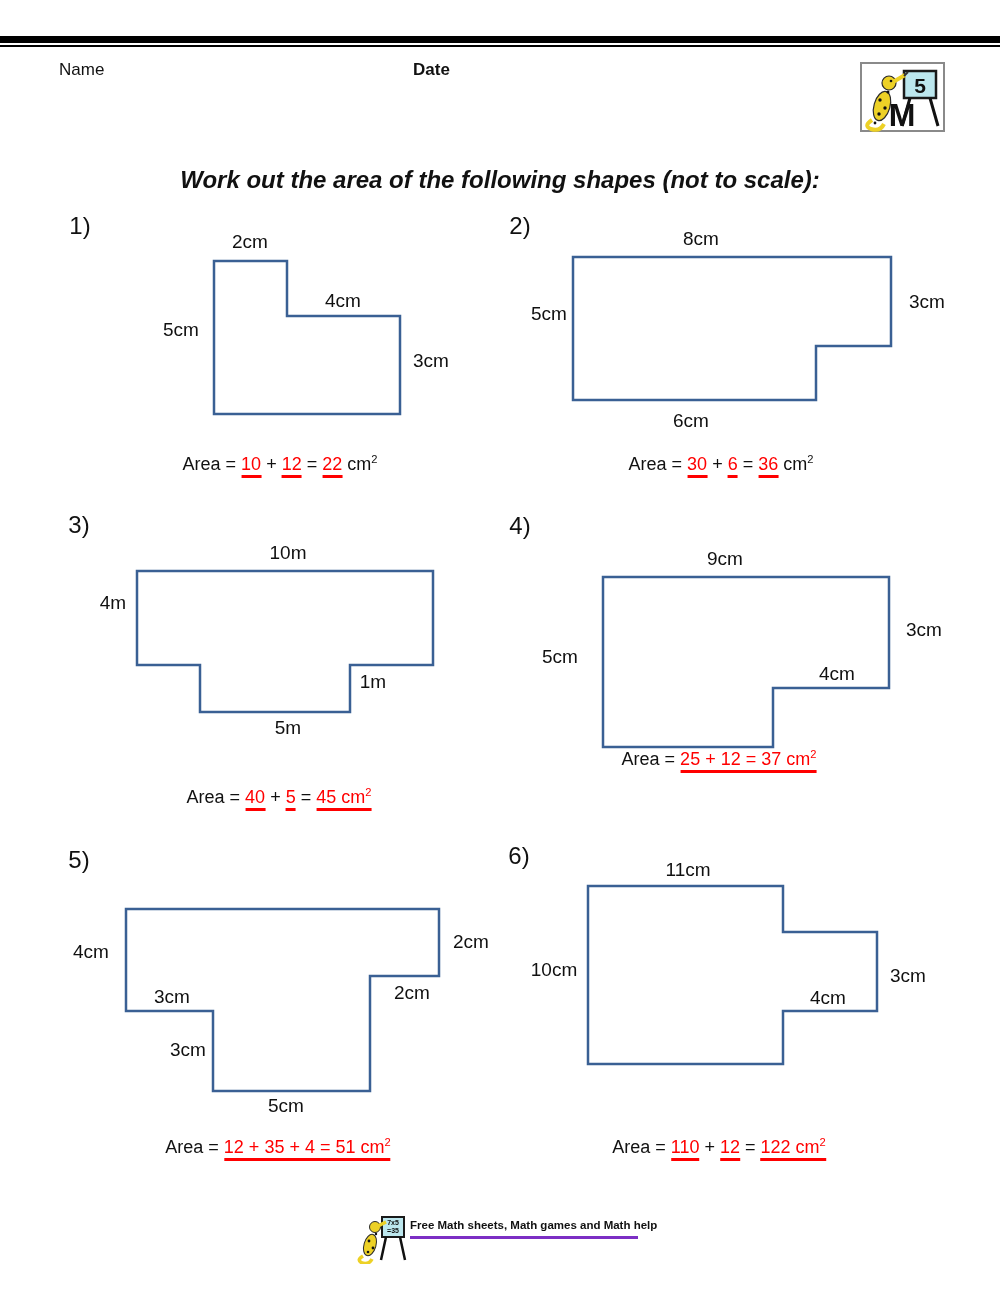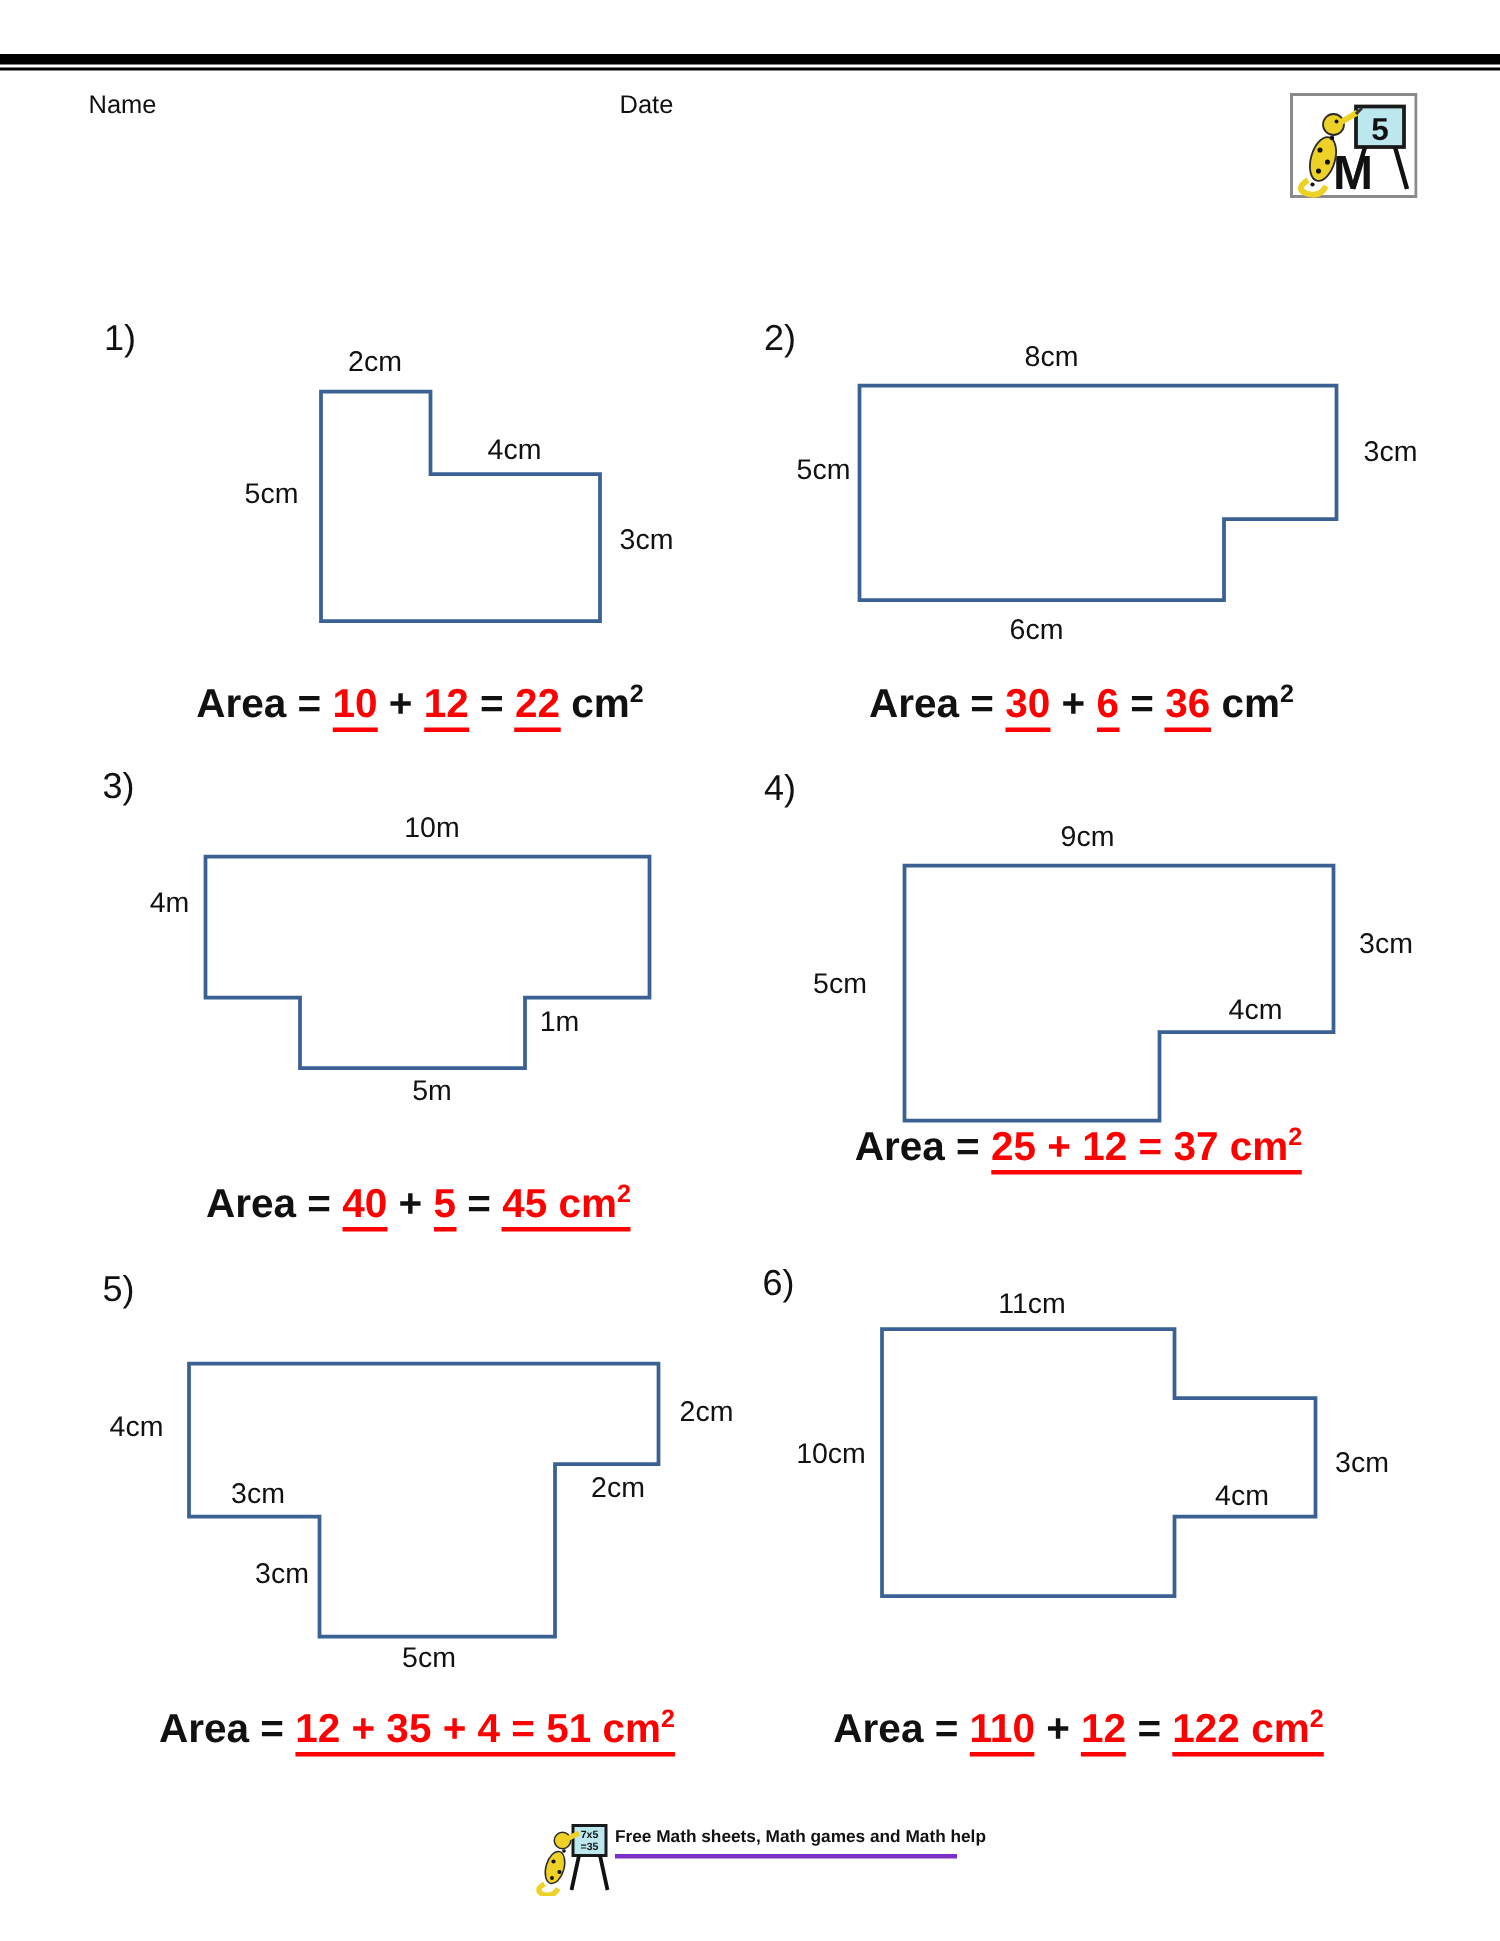--- a/index.html
+++ b/index.html
@@ -25,21 +25,21 @@
   
   #logo-box{left:860px;top:62px;}
   
   #shapes-svg{left:0;top:0;width:1000px;height:1294px;pointer-events:none;}
   #shapes-svg polygon{fill:none;stroke-width:2.5px;stroke-linejoin:miter;}
   
   .problem-number{font-size:24px;}
   .dim-label{font-size:19px;}
   .answer-line{
     position:absolute;transform:translateX(-50%);
-    font-size:27px;white-space:pre;line-height:1.15;font-weight:bold;
+    font-size:18px;white-space:pre;line-height:1.15;
   }
   .answer-line .k{color:#111;}
   .answer-line .ru{border-bottom:3px solid; padding-bottom:1px;}
   .answer-line sup{font-size:0.62em;}
   
   #footer-tagline{left:410px;top:1219px;font-size:11.5px;font-weight:bold;white-space:nowrap;}
   #footer-rule{left:410px;top:1236px;width:228px;height:3px;}
   #footer-wordmark{left:378px;top:1233px;white-space:nowrap;font-weight:bold;letter-spacing:0.5px;}
   #footer-wordmark .wm-m{font-size:31px;}
   #footer-wordmark .wm-rest{font-size:22px;}
@@ -47,21 +47,21 @@
 </style>
 </head>
 <body>
 
 <div id="page">
 
   <div id="bar-thick" class="abs"></div>
   <div id="bar-thin" class="abs"></div>
 
   <div class="abs field-label" style="left:59px;top:60px;">Name</div>
-  <div class="abs field-label" style="left:413px;top:60px;">Date</div>
+  <div class="abs field-label" style="left:413px;top:60px;font-weight:bold;">Date</div>
 
   <div id="logo-box" class="abs">
     <svg width="85" height="70" viewBox="0 0 85 70">
       <rect x="1" y="1" width="83" height="68" fill="#ffffff" stroke="#8a8a8a" stroke-width="2"></rect>
 
       <g>
         <rect x="44" y="9" width="32" height="27" fill="#bce7ee" stroke="#1a1a1a" stroke-width="2.5"></rect>
         <text x="60" y="31" font-size="21" font-weight="bold" fill="#111" font-family="Liberation Sans, sans-serif" text-anchor="middle">5</text>
         <path d="M50,36 L42,64 M70,36 L78,64" stroke="#111" stroke-width="3" fill="none"></path>
       </g>
@@ -76,20 +76,21 @@
         <circle cx="20" cy="38" r="1.7" fill="#111"></circle>
           <circle cx="25" cy="46" r="1.7" fill="#111"></circle>
         <circle cx="19" cy="52" r="1.7" fill="#111"></circle>
           <circle cx="28" cy="30" r="1.5" fill="#111"></circle>
         <circle cx="31" cy="19" r="1.3" fill="#111"></circle>
           <circle cx="15" cy="61" r="1.4" fill="#111"></circle>
       </g>
     </svg>
   </div>
 
+  <div id="subtitle" class="abs">Work out the area of the following shapes (not to scale):</div>
 
   <svg id="shapes-svg" class="abs" viewBox="0 0 1000 1294">
       <polygon points="214,261 287,261 287,316 400,316 400,414 214,414" stroke="#3a6094"></polygon>
       <polygon points="573,257 891,257 891,346 816,346 816,400 573,400" stroke="#3a6094"></polygon>
       <polygon points="137,571 433,571 433,665 350,665 350,712 200,712 200,665 137,665" stroke="#3a6094"></polygon>
       <polygon points="603,577 889,577 889,688 773,688 773,747 603,747" stroke="#3a6094"></polygon>
       <polygon points="126,909 439,909 439,976 370,976 370,1091 213,1091 213,1011 126,1011" stroke="#3a6094"></polygon>
       <polygon points="588,886 783,886 783,932 877,932 877,1011 783,1011 783,1064 588,1064" stroke="#3a6094"></polygon>
     </svg>
 

